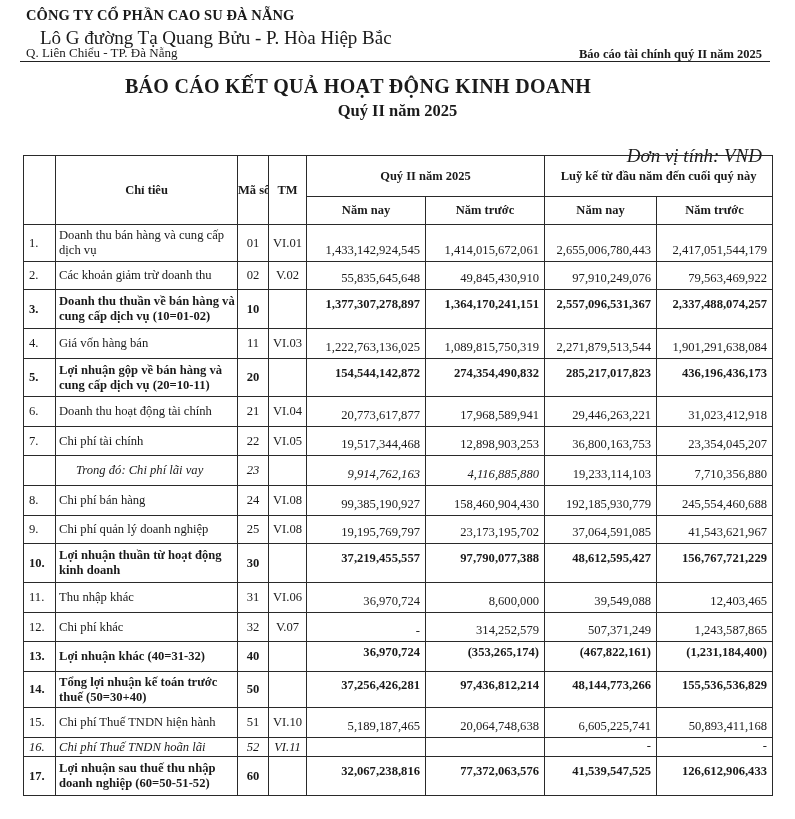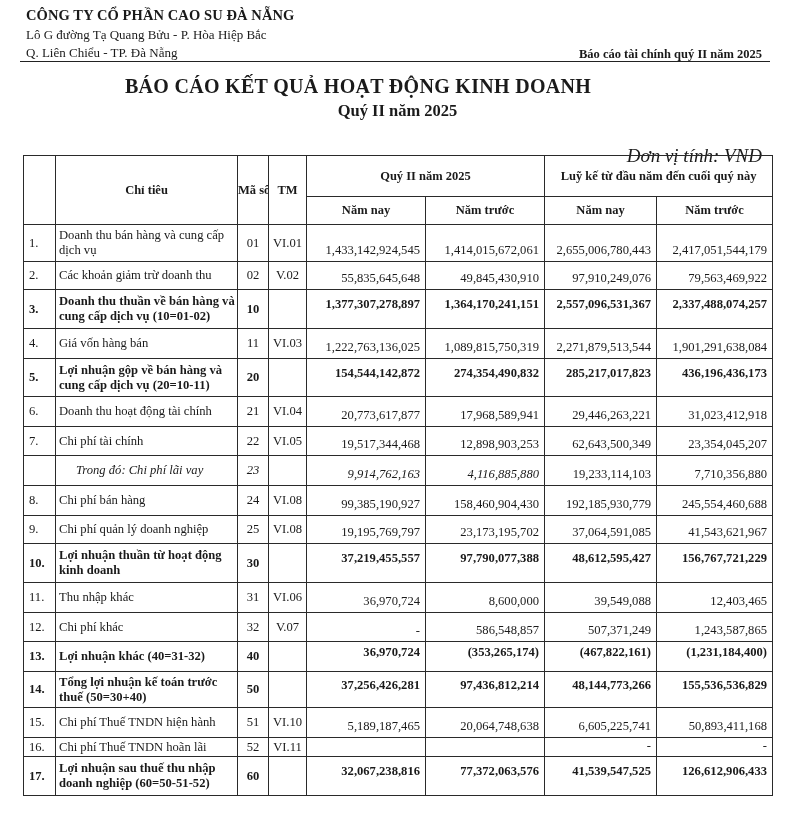--- a/index.html
+++ b/index.html
@@ -1,20 +1,20 @@
 <!DOCTYPE html>
 <html><head>
 <meta charset="utf-8">
 <style>
   * { box-sizing: border-box; margin: 0; padding: 0; }
   html, body { width: 795px; height: 819px; overflow: hidden; background: #ffffff; }
   body { font-family: "Liberation Serif", "DejaVu Serif", serif; color: #1a1a1a; position: relative; }
 
   .company { position: absolute; left: 26px; top: 7px; font-size: 14.5px; font-weight: bold; letter-spacing: 0.1px; }
-  .addr1 { position: absolute; left: 26px; top: 27px; font-size: 13px; }
+  .addr1 { position: absolute; left: 40px; top: 27px; font-size: 19px; }
   .addr2 { position: absolute; left: 26px; top: 45px; font-size: 13px; }
   .report-tag { position: absolute; right: 33px; top: 27px; font-size: 12.5px; font-weight: bold; margin-top: 20px; }
   .rule { position: absolute; left: 20px; top: 61px; width: 750px; height: 1px; background: #222; }
 
   .title { position: absolute; left: 0; width: 716px; top: 75px; text-align: center; font-size: 20px; font-weight: bold; letter-spacing: 0.3px; }
   .subtitle { position: absolute; left: 0; width: 795px; top: 101px; text-align: center; font-size: 16.5px; font-weight: bold; }
   .unit { position: absolute; right: 33px; top: 145px; font-size: 19px; font-style: italic; }
 
   table.report {
     position: absolute; left: 23px; top: 155px;
@@ -140,21 +140,21 @@
         <td class="c-num">29,446,263,221</td>
         <td class="c-num">31,023,412,918</td>
       </tr>
       <tr style="height: 29px;">
         <td class="c-stt">7.</td>
         <td class="c-label">Chi phí tài chính</td>
         <td class="c-code">22</td>
         <td class="c-tm">VI.05</td>
         <td class="c-num it">19,517,344,468</td>
         <td class="c-num it">12,898,903,253</td>
-        <td class="c-num">62,643,500,349</td>
+        <td class="c-num">36,800,163,753</td>
         <td class="c-num">23,354,045,207</td>
       </tr>
       <tr class="italic" style="height: 30px;">
         <td class="c-stt"></td>
         <td class="c-label">Trong đó: Chi phí lãi vay</td>
         <td class="c-code">23</td>
         <td class="c-tm"></td>
         <td class="c-num it">9,914,762,163</td>
         <td class="c-num it">4,116,885,880</td>
         <td class="c-num">19,233,114,103</td>
@@ -199,21 +199,21 @@
         <td class="c-num it">8,600,000</td>
         <td class="c-num">39,549,088</td>
         <td class="c-num">12,403,465</td>
       </tr>
       <tr style="height: 29px;">
         <td class="c-stt">12.</td>
         <td class="c-label">Chi phí khác</td>
         <td class="c-code">32</td>
         <td class="c-tm">V.07</td>
         <td class="c-num it">-</td>
-        <td class="c-num it">586,548,857</td>
+        <td class="c-num it">314,252,579</td>
         <td class="c-num">507,371,249</td>
         <td class="c-num">1,243,587,865</td>
       </tr>
       <tr class="bold" style="height: 30px;">
         <td class="c-stt">13.</td>
         <td class="c-label">Lợi nhuận khác (40=31-32)</td>
         <td class="c-code">40</td>
         <td class="c-tm"></td>
         <td class="c-num it">36,970,724</td>
         <td class="c-num it">(353,265,174)</td>
@@ -233,21 +233,21 @@
       <tr style="height: 30px;">
         <td class="c-stt">15.</td>
         <td class="c-label">Chi phí Thuế TNDN hiện hành</td>
         <td class="c-code">51</td>
         <td class="c-tm">VI.10</td>
         <td class="c-num it">5,189,187,465</td>
         <td class="c-num it">20,064,748,638</td>
         <td class="c-num">6,605,225,741</td>
         <td class="c-num">50,893,411,168</td>
       </tr>
-      <tr style="height: 15px;">
+      <tr style="height: 15px; font-style: italic;">
         <td class="c-stt">16.</td>
         <td class="c-label">Chi phí Thuế TNDN hoãn lãi</td>
         <td class="c-code">52</td>
         <td class="c-tm">VI.11</td>
         <td class="c-num it"></td>
         <td class="c-num it"></td>
         <td class="c-num">-</td>
         <td class="c-num">-</td>
       </tr>
       <tr class="bold" style="height: 39px; margin-top: 24px;">

